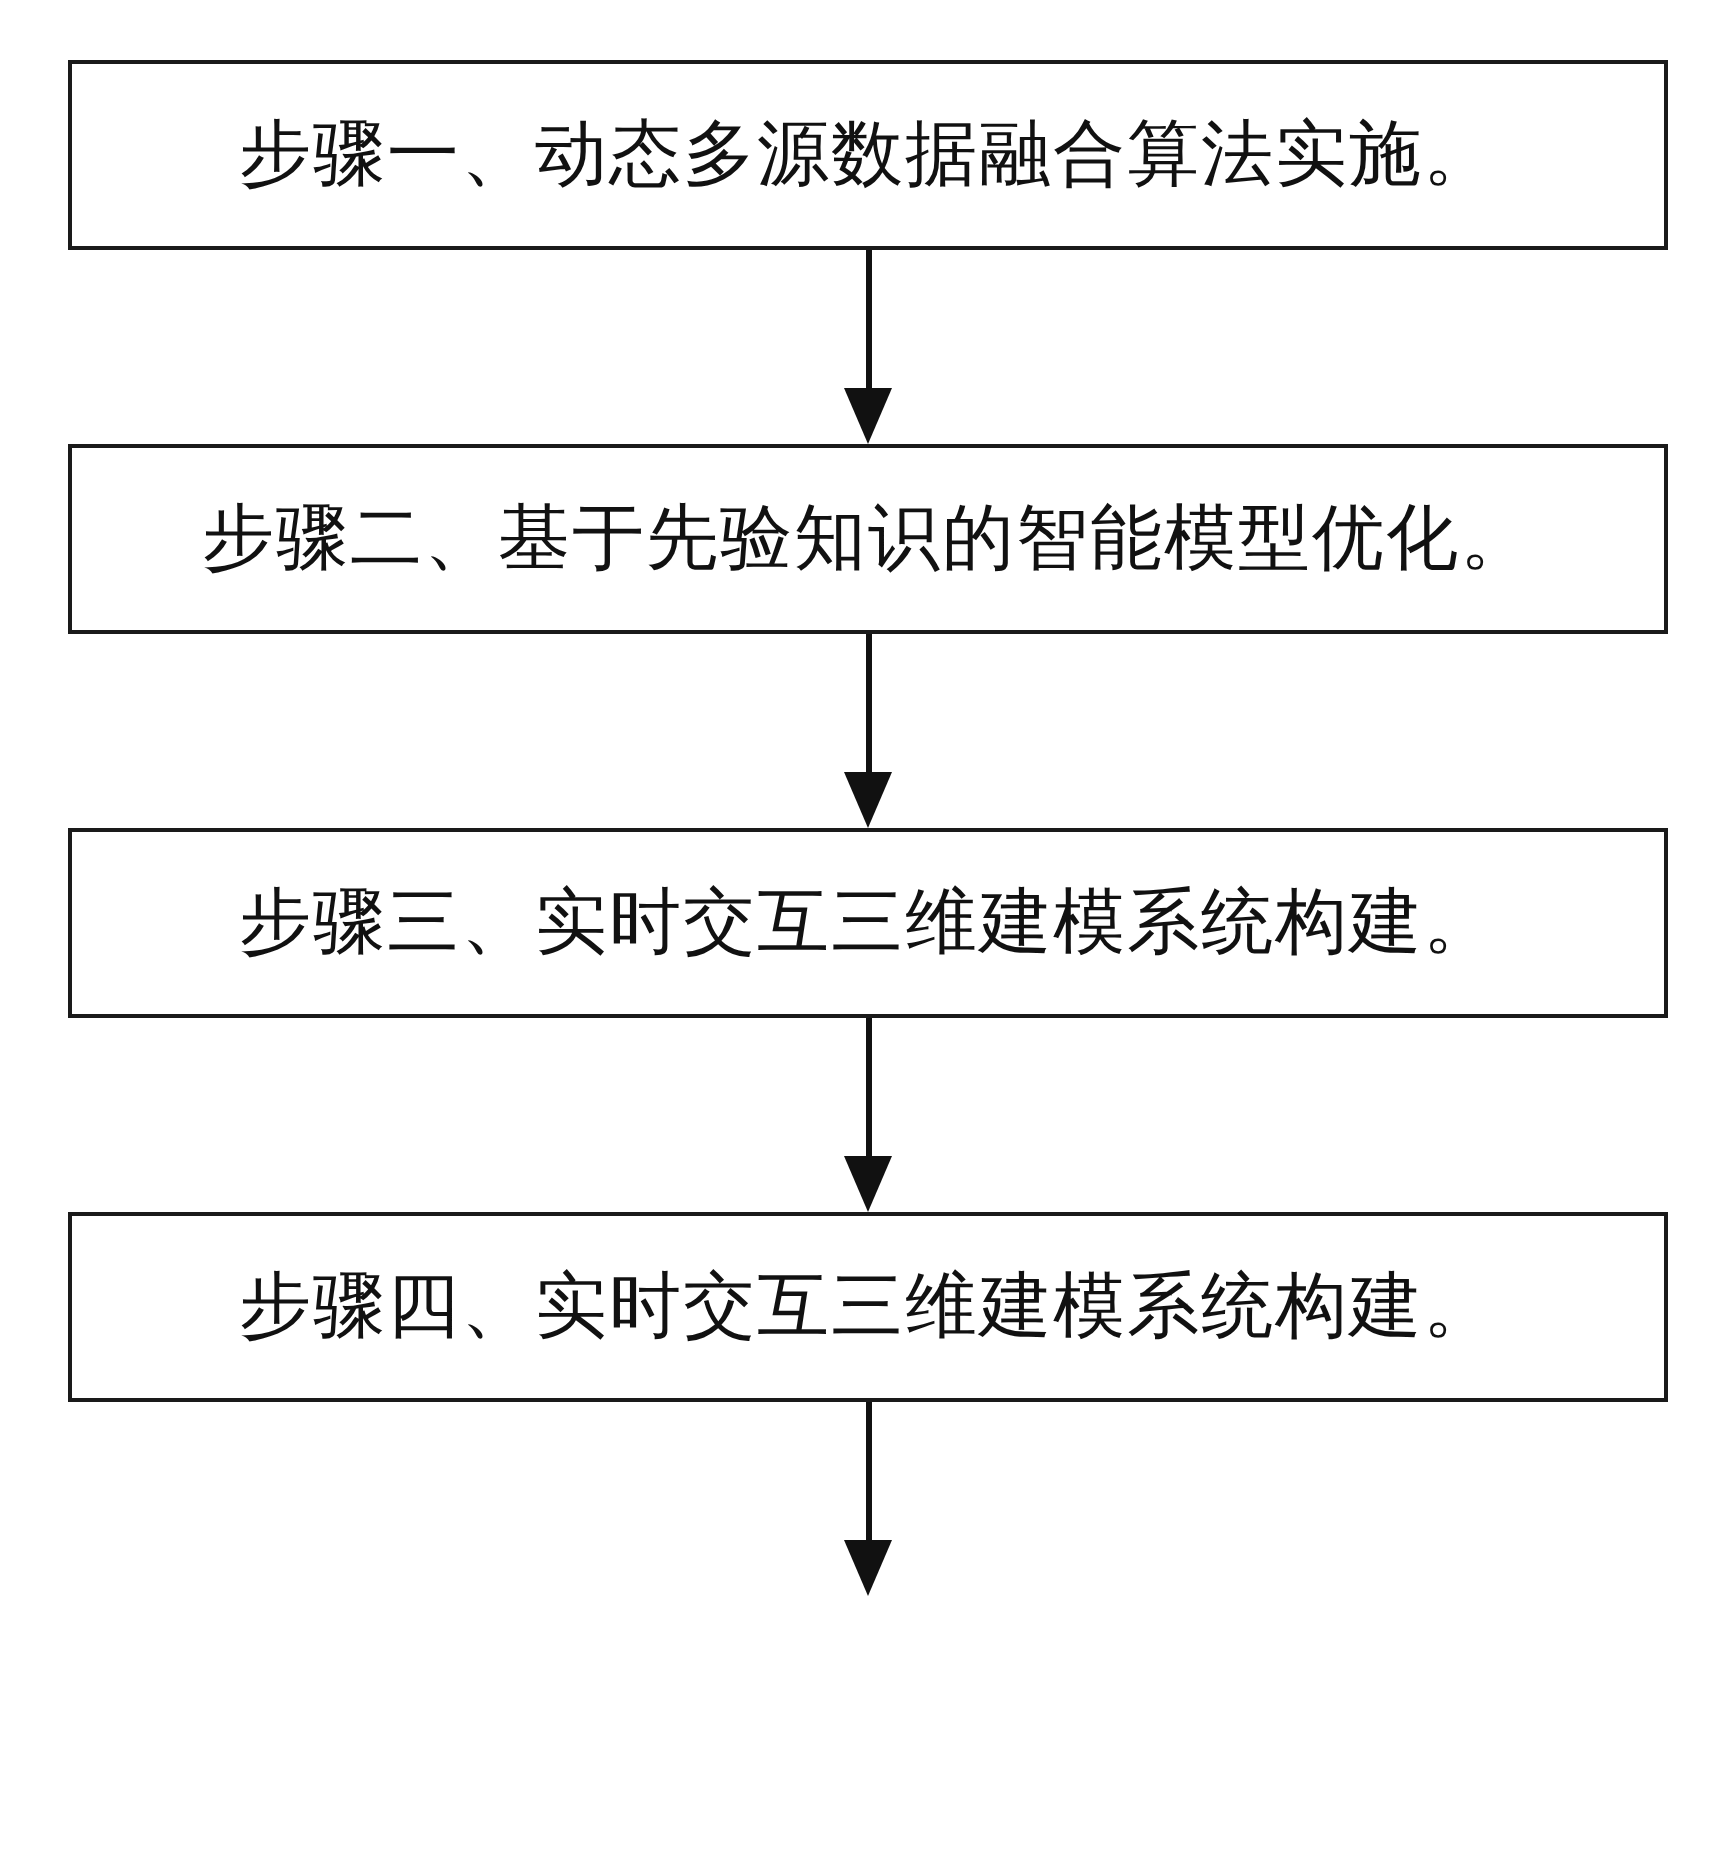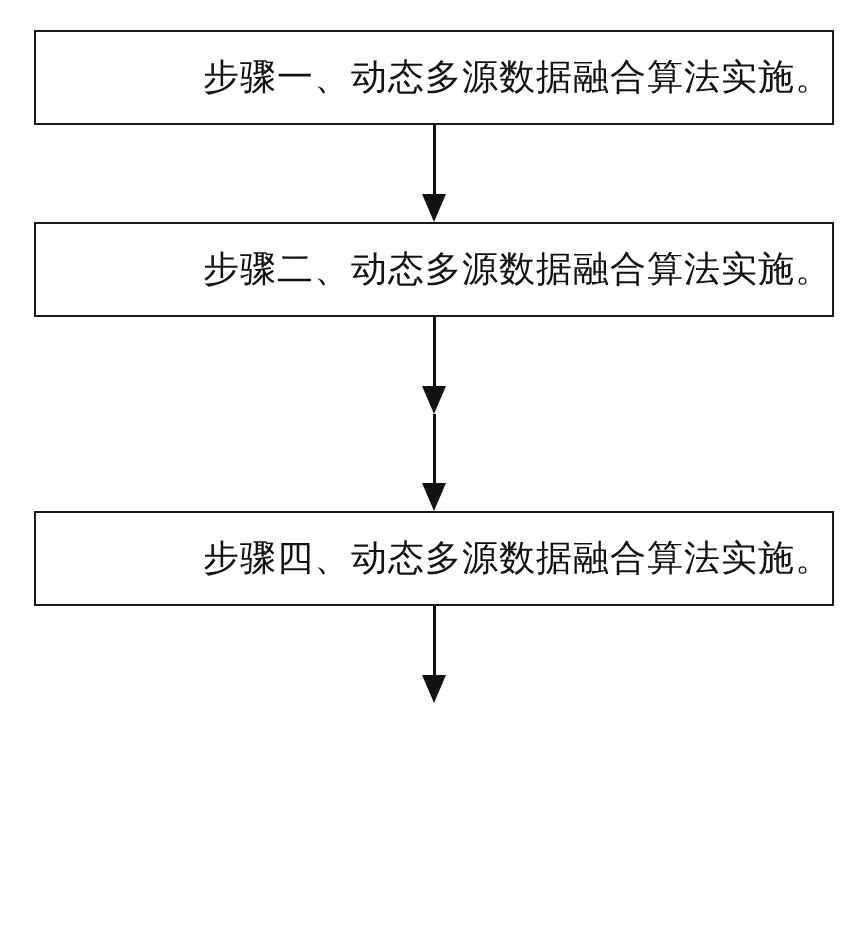--- a/index.html
+++ b/index.html
@@ -25,21 +25,21 @@
     align-items: center;
   }
   .step-box {
     width: 100%;
     height: 95px;
     box-sizing: border-box;
     border: 2px solid #1a1a1a;
     background: #ffffff;
     display: flex;
     align-items: center;
-    justify-content: flex-end;
+    justify-content: center;
     font-size: 36px;
     letter-spacing: 1px;
     color: #111111;
     text-align: center;
     white-space: nowrap;
   }
   .arrow {
     height: 97px;
     display: flex;
     flex-direction: column;
@@ -67,36 +67,39 @@
     <div class="step-box">
       <span>步骤一、动态多源数据融合算法实施。</span>
     </div>
 
     <div class="arrow">
       <div class="shaft"></div>
       <div class="head"></div>
     </div>
 
     <div class="step-box">
-      <span>步骤二、动态多源数据融合算法实施。</span>
+      <span>步骤二、基于先验知识的智能模型优化。</span>
     </div>
 
     <div class="arrow">
       <div class="shaft"></div>
       <div class="head"></div>
     </div>
 
+    <div class="step-box">
+      <span>步骤三、实时交互三维建模系统构建。</span>
+    </div>
 
     <div class="arrow">
       <div class="shaft"></div>
       <div class="head"></div>
     </div>
 
     <div class="step-box">
-      <span>步骤四、动态多源数据融合算法实施。</span>
+      <span>步骤四、实时交互三维建模系统构建。</span>
     </div>
 
     <div class="arrow">
       <div class="shaft"></div>
       <div class="head"></div>
     </div>
 
 
   </div>
 </div>

